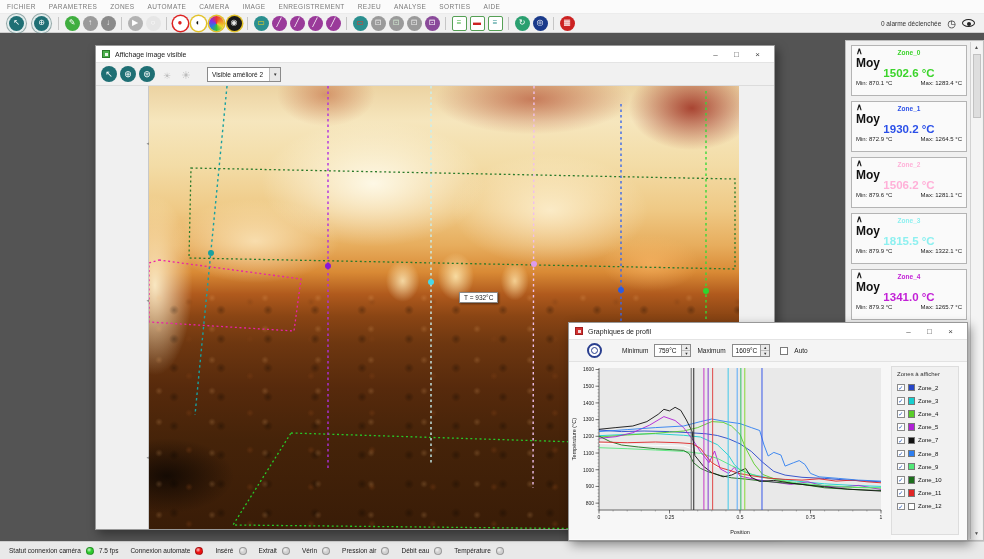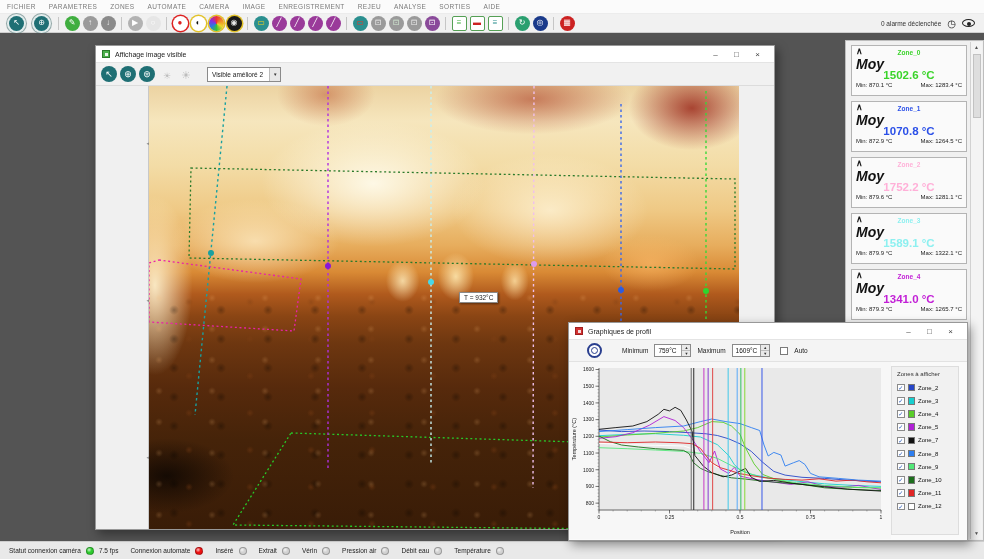--- a/index.html
+++ b/index.html
@@ -71,21 +71,21 @@
     background-size:53px 31px, 47px 29px, 61px 37px;
   }
   .overlay-svg { position:absolute; inset:0; z-index:3; }
   .temp-tooltip { position:absolute; left:310px; top:206px; z-index:4; background:#fff; border:1px solid #8a8a8a; box-shadow:1px 1px 2px rgba(0,0,0,.45); font-size:6.5px; color:#222; padding:1px 4px; white-space:nowrap; }
 
   
   .sidebar { position:absolute; right:0; top:7px; width:139px; height:501px; background:#f0f0f0; border:1px solid #bdbdbd; z-index:2; padding:4px 16px 4px 5px; }
   .zone-card { position:relative; background:#fafafa; border:1px solid #b4b4b4; height:51px; margin-bottom:5px; padding:2px 4px; }
   .zc-chev { position:absolute; left:4px; top:0px; font-size:9px; font-weight:bold; color:#1a1a1a; }
   .zc-title { text-align:center; font-size:6.5px; font-weight:bold; margin-top:1px; }
-  .zc-moy { font-size:14px; font-weight:bold; color:#111;font-style:italic; }
+  .zc-moy { font-size:12px; font-weight:bold; color:#111; }
   .zc-value { text-align:center; font-size:11.5px; font-weight:bold; margin-top:-3px; }
   .zc-minmax { display:flex; justify-content:space-between; font-size:6px; color:#222; margin-top:1px; }
   .v-scrollbar { position:absolute; right:1px; top:1px; bottom:1px; width:12px; background:#f4f4f4; border-left:1px solid #d2d2d2; }
   .sbar-btn { height:11px; font-size:5px; color:#555; text-align:center; line-height:11px; }
   .sbar-btn.down { position:absolute; bottom:0; left:0; right:0; }
   .sbar-thumb { position:absolute; top:12px; left:1.5px; right:1.5px; height:64px; background:#dedede; border:1px solid #c2c2c2; }
 
   
   .profile-window { left:568px; top:289px; width:400px; height:219px; background:#fafafa; z-index:5; }
   .profile-toolbar { height:22px; display:flex; align-items:center; gap:6px; padding:0 8px 0 18px; background:#f4f4f4; border-bottom:1px solid #e2e2e2; font-size:6.5px; color:#222; }
@@ -183,41 +183,41 @@
           <div class="zc-value" style="color: rgb(59, 212, 43);">1502.6 °C</div>
           <div class="zc-minmax">
             <span>Min: 870.1 °C</span>
             <span>Max: 1283.4 °C</span>
           </div>
         </div>
         <div class="zone-card">
           <span class="zc-chev">∧</span>
           <div class="zc-title" style="color: rgb(43, 80, 232);">Zone_1</div>
           <div class="zc-moy">Moy</div>
-          <div class="zc-value" style="color: rgb(43, 80, 232);">1070.8 °C</div>
+          <div class="zc-value" style="color: rgb(43, 80, 232);">1930.2 °C</div>
           <div class="zc-minmax">
             <span>Min: 872.9 °C</span>
             <span>Max: 1264.5 °C</span>
           </div>
         </div>
         <div class="zone-card">
           <span class="zc-chev">∧</span>
           <div class="zc-title" style="color: rgb(255, 176, 216);">Zone_2</div>
           <div class="zc-moy">Moy</div>
-          <div class="zc-value" style="color: rgb(255, 176, 216);">1752.2 °C</div>
+          <div class="zc-value" style="color: rgb(255, 176, 216);">1506.2 °C</div>
           <div class="zc-minmax">
             <span>Min: 879.6 °C</span>
             <span>Max: 1281.1 °C</span>
           </div>
         </div>
         <div class="zone-card">
           <span class="zc-chev">∧</span>
           <div class="zc-title" style="color: rgb(141, 240, 240);">Zone_3</div>
           <div class="zc-moy">Moy</div>
-          <div class="zc-value" style="color: rgb(141, 240, 240);">1589.1 °C</div>
+          <div class="zc-value" style="color: rgb(141, 240, 240);">1815.5 °C</div>
           <div class="zc-minmax">
             <span>Min: 879.9 °C</span>
             <span>Max: 1322.1 °C</span>
           </div>
         </div>
         <div class="zone-card">
           <span class="zc-chev">∧</span>
           <div class="zc-title" style="color: rgb(194, 31, 214);">Zone_4</div>
           <div class="zc-moy">Moy</div>
           <div class="zc-value" style="color: rgb(194, 31, 214);">1341.0 °C</div>

